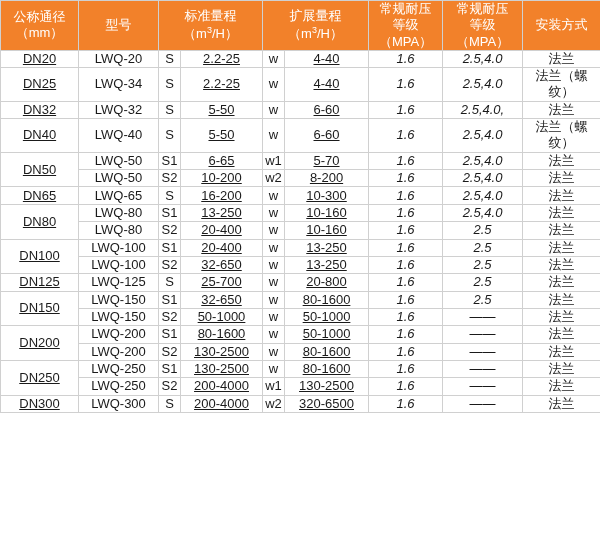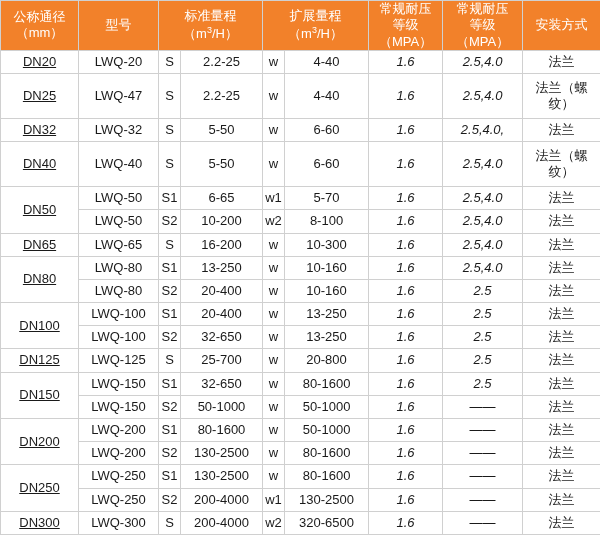--- a/index.html
+++ b/index.html
@@ -11,21 +11,21 @@
     width: 600px;
     height: 535px;
     font-family: "Liberation Sans", sans-serif;
     color: #1a1a1a;
     overflow: hidden;
   }
   table.spec-table {
     border-collapse: collapse;
     table-layout: fixed;
     width: 600px;
-    height: 535px;
+    height: 413px;
   }
   table.spec-table td, table.spec-table th {
     border: 1px solid #d0d0d0;
     text-align: center;
     vertical-align: middle;
     font-weight: normal;
     padding: 0;
     font-size: 13px;
     line-height: 1.25;
   }
@@ -55,20 +55,21 @@
     padding-left: 8px;
     text-align: left;
   }
   td.code {
     font-size: 13px;
   }
   td.range {
     font-size: 13px;
     padding-left: 8px;
     text-align: left;
+    text-decoration: underline;
   }
   td.val {
     font-size: 13px;
     font-style: italic;
   }
   td.mount {
     font-size: 13px;
     margin-left: 27px;
   }
   
@@ -134,21 +135,21 @@
         <td class="code">S</td>
         <td class="range">2.2-25</td>
         <td class="code">w</td>
         <td class="range">4-40</td>
         <td class="val">1.6</td>
         <td class="val">2.5,4.0</td>
         <td class="mount">法兰</td>
       </tr>
       <tr>
         <td class="dn">DN25</td>
-        <td class="model">LWQ-47</td>
+        <td class="model">LWQ-34</td>
         <td class="code">S</td>
         <td class="range">2.2-25</td>
         <td class="code">w</td>
         <td class="range">4-40</td>
         <td class="val">1.6</td>
         <td class="val">2.5,4.0</td>
         <td class="mount">法兰（螺纹）</td>
       </tr>
       <tr>
         <td class="dn">DN32</td>
@@ -181,21 +182,21 @@
         <td class="range">5-70</td>
         <td class="val">1.6</td>
         <td class="val">2.5,4.0</td>
         <td class="mount">法兰</td>
       </tr>
       <tr>
         <td class="model">LWQ-50</td>
         <td class="code">S2</td>
         <td class="range">10-200</td>
         <td class="code">w2</td>
-        <td class="range">8-100</td>
+        <td class="range">8-200</td>
         <td class="val">1.6</td>
         <td class="val">2.5,4.0</td>
         <td class="mount">法兰</td>
       </tr>
       <tr>
         <td class="dn">DN65</td>
         <td class="model">LWQ-65</td>
         <td class="code">S</td>
         <td class="range">16-200</td>
         <td class="code">w</td>

